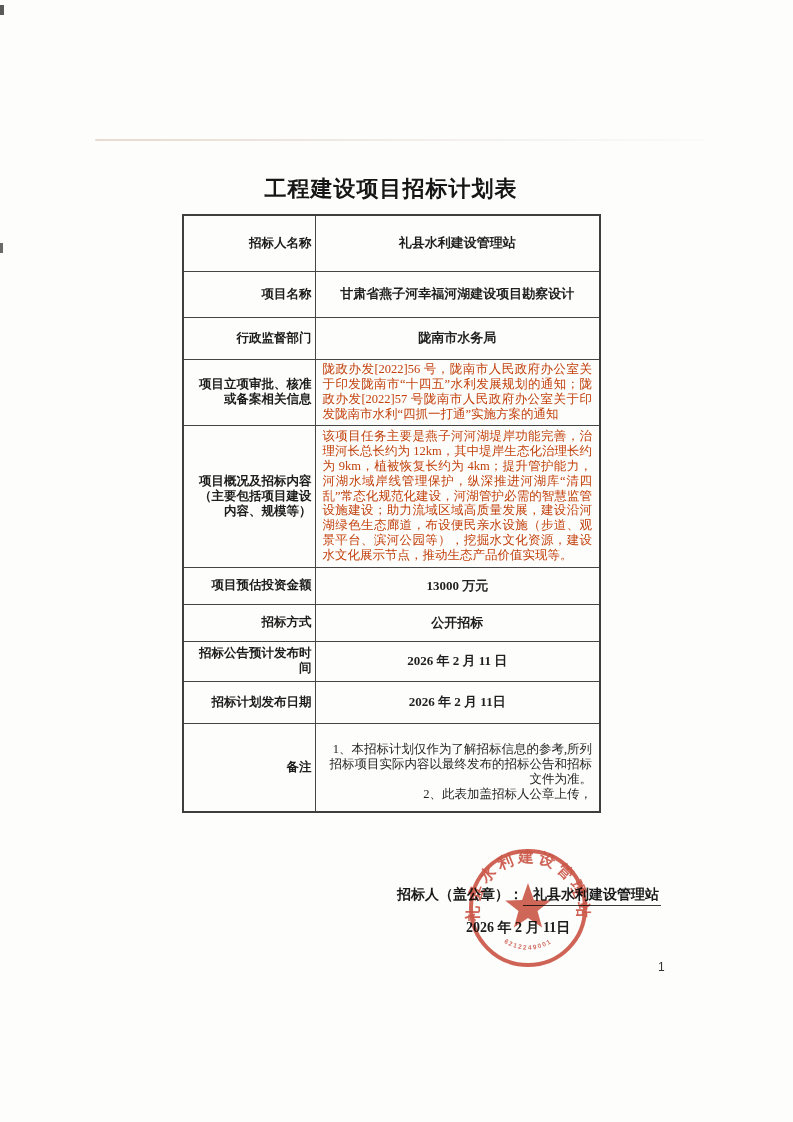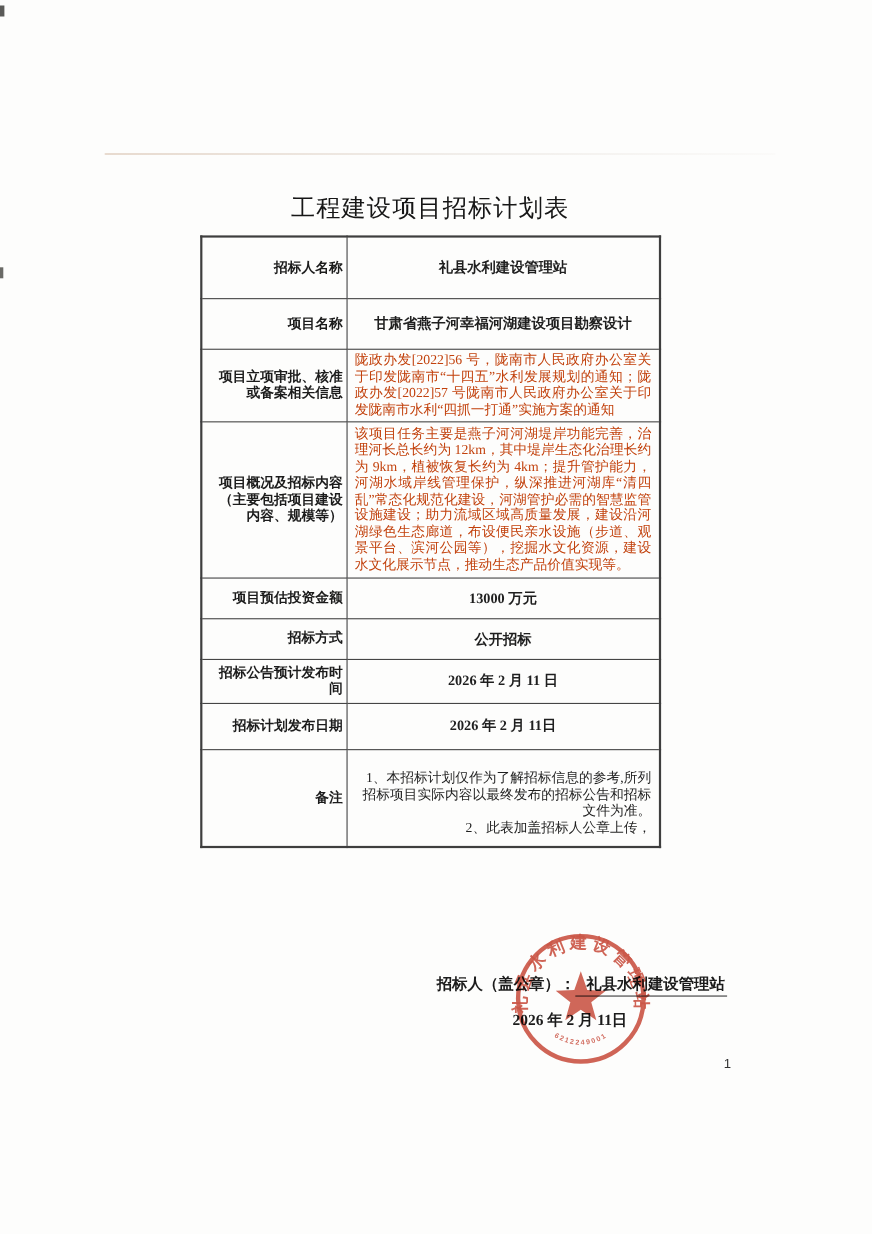--- a/index.html
+++ b/index.html
@@ -18,21 +18,21 @@
     background:linear-gradient(90deg, rgba(214,190,170,.55), rgba(210,200,190,.28) 55%, rgba(210,200,190,.05));
     border-radius:1px;
   }
   .edge-mark-1 { position:absolute; left:0; top:5px;  width:4px; height:10px; background:#5a5a58; }
   .edge-mark-2 { position:absolute; left:0; top:243px; width:3px; height:10px; background:#6a6a66; }
 
   .doc-title {
     position:absolute; left:182px; top:174px; width:418px;
     text-align:center;
     font-family:"Liberation Sans","DejaVu Sans",sans-serif;
-    font-size:22px; font-weight:400; letter-spacing:1px; color:#161616;
+    font-size:22px; font-weight:700; letter-spacing:1px; color:#161616;
     white-space:nowrap;
   }
 
   .tbl-wrap { position:absolute; left:182px; top:214px; }
   table.tender {
     border-collapse:collapse; table-layout:fixed;
     width:417px;
     border:2px solid #3e3e3e;
   }
   table.tender td {
@@ -98,20 +98,24 @@
   <table class="tender">
     <tbody>
         <tr class="r0">
       <td class="lbl">招标人名称</td>
       <td class="val val-c">礼县水利建设管理站</td>
     </tr>
     <tr class="r1">
       <td class="lbl">项目名称</td>
       <td class="val val-c">甘肃省燕子河幸福河湖建设项目勘察设计</td>
     </tr>
+    <tr class="r2">
+      <td class="lbl">行政监督部门</td>
+      <td class="val val-c">陇南市水务局</td>
+    </tr>
     <tr class="r3">
       <td class="lbl">项目立项审批、核准或备案相关信息</td>
       <td class="val val-p">陇政办发[2022]56 号，陇南市人民政府办公室关于印发陇南市“十四五”水利发展规划的通知；陇政办发[2022]57 号陇南市人民政府办公室关于印发陇南市水利“四抓一打通”实施方案的通知</td>
     </tr>
     <tr class="r4">
       <td class="lbl">项目概况及招标内容（主要包括项目建设内容、规模等）</td>
       <td class="val val-p">该项目任务主要是燕子河河湖堤岸功能完善，治理河长总长约为 12km，其中堤岸生态化治理长约为 9km，植被恢复长约为 4km；提升管护能力，河湖水域岸线管理保护，纵深推进河湖库“清四乱”常态化规范化建设，河湖管护必需的智慧监管设施建设；助力流域区域高质量发展，建设沿河湖绿色生态廊道，布设便民亲水设施（步道、观景平台、滨河公园等），挖掘水文化资源，建设水文化展示节点，推动生态产品价值实现等。</td>
     </tr>
     <tr class="r6">
       <td class="lbl">项目预估投资金额</td>

